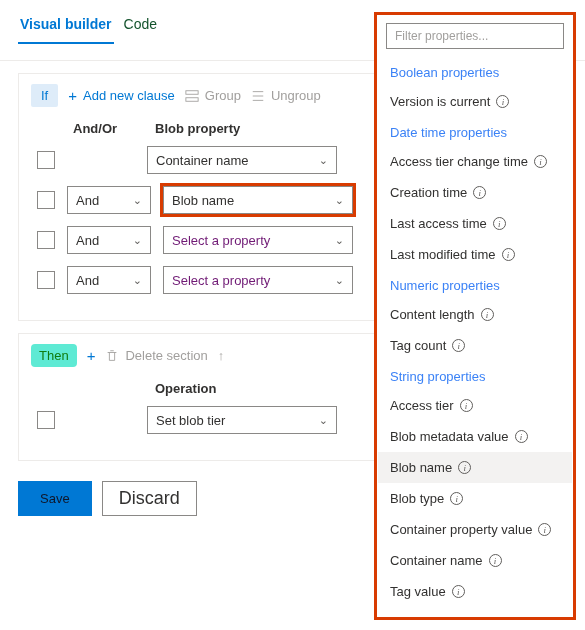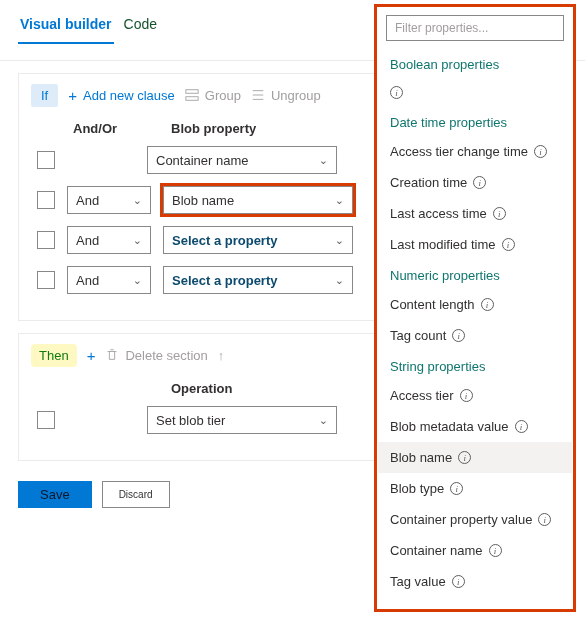--- a/index.html
+++ b/index.html
@@ -3,45 +3,45 @@
   <meta charset="utf-8">
   <style>
     * { box-sizing: border-box; margin: 0; padding: 0; }
     body { font-family: "Segoe UI", Arial, sans-serif; font-size: 13px; color: #323130; background: #fff; width: 585px; height: 630px; position: relative; }
     .tabs { display: flex; gap: 8px; padding: 10px 18px 16px; border-bottom: 1px solid #edebe9; }
     .tab { padding: 6px 2px 10px; cursor: pointer; color: #14532d; font-size: 14px; }
     .tab.active { color: #0078d4; border-bottom: 2px solid #0078d4; font-weight: 600; }
     .section { border: 1px solid #edebe9; margin: 12px 18px 0; padding: 10px 12px 14px; }
     .row-header { display: flex; align-items: center; gap: 10px; }
     .badge-if { background: #deecf9; color: #0078d4; padding: 4px 10px; border-radius: 2px; font-size: 13px; }
-    .badge-then { background: #fef9c3; color: #107c10; padding: 4px 8px; border-radius: 4px; font-size: 13px; }
+    .badge-then { background: #5eead4; color: #107c10; padding: 4px 8px; border-radius: 4px; font-size: 13px; }
     .plus-btn { color: #0078d4; cursor: pointer; display: flex; align-items: center; gap: 6px; font-size: 13px; }
     .plus-btn .plus { font-size: 15px; }
-    .tool-btn { color: #a19f9d; cursor: pointer; display: flex; align-items: flex-start; gap: 6px; font-size: 13px; }
+    .tool-btn { color: #a19f9d; cursor: pointer; display: flex; align-items: center; gap: 6px; font-size: 13px; }
     .icon-sq { width: 14px; height: 14px; }
-    .cols { display: flex; gap: 16px; margin: 14px 0 10px 42px; color: #323130; font-weight: 600; font-size: 13px; }
+    .cols { display: flex; margin: 14px 0 10px 42px; color: #323130; font-weight: 600; font-size: 13px; }
     .col-andor { width: 82px; }
     .col-prop { width: 190px; }
     .grid-row { display: flex; align-items: center; gap: 12px; margin: 8px 0 12px; }
     .cb { width: 18px; height: 18px; border: 1px solid #8a8886; background: #fff; cursor: pointer; margin-left: 6px; }
     .sel { height: 28px; border: 1px solid #8a8886; background: #fff; display: flex; align-items: center; justify-content: space-between; padding: 0 8px; cursor: pointer; font-size: 13px; }
     .sel.andor { width: 84px; }
     .sel.prop { width: 190px; }
-    .placeholder { color: #0c4a6e; font-weight: bold; }
+    .placeholder { color: #701a75; }
     .chev { font-size: 11px; color: #605e5c; }
     .highlight { outline: 3px solid #d83b01; }
     .footer { display: flex; gap: 10px; margin: 20px 18px 0; }
     .btn-primary { background: #0078d4; color: #0f172a; border: none; padding: 6px 22px; cursor: pointer; font-size: 13px; }
-    .btn-secondary { background: #fff; color: #323130; border: 1px solid #8a8886; padding: 6px 16px; cursor: pointer; font-size: 10px; }
+    .btn-secondary { background: #fff; color: #323130; border: 1px solid #8a8886; padding: 6px 16px; cursor: pointer; font-size: 18px; }
     
-    .panel { position: absolute; top: 4px; left: 374px; width: 202px; height: 608px; background: #fff; border: 3px solid #d83b01; padding: 8px 1px 4px; overflow: hidden; }
+    .panel { position: absolute; top: 12px; left: 374px; width: 202px; height: 608px; background: #fff; border: 3px solid #d83b01; padding: 8px 1px 4px; overflow: hidden; }
     .filter-box { margin: 0 8px 8px; }
     .filter-input { width: 100%; height: 26px; border: 1px solid #8a8886; padding: 0 8px; font-size: 12px; font-family: inherit; }
     .filter-input::placeholder { color: #a19f9d; }
-    .cat { color: #0f766e; padding: 8px 12px 6px; font-size: 13px; }
+    .cat { color: #3b82f6; padding: 8px 12px 6px; font-size: 13px; }
     .item { display: flex; align-items: center; gap: 6px; padding: 8px 12px; font-size: 13px; cursor: pointer; color: #323130; }
     .item.sel-item { background: #f3f2f1; }
     .info-icon { width: 13px; height: 13px; border: 1px solid #605e5c; border-radius: 50%; display: inline-flex; align-items: center; justify-content: center; font-size: 9px; color: #605e5c; flex-shrink: 0; font-style: italic; font-family: serif; }
     .arrow-up { color: #a19f9d; font-size: 13px; }
   </style>
 </head>
 <body>
 
 <div class="tabs">
   <div class="tab active">Visual builder</div>
@@ -155,20 +155,21 @@
   <button class="btn-secondary">Discard</button>
 </div>
 
 <div class="panel">
   <div class="filter-box">
     <input class="filter-input" placeholder="Filter properties..." style="">
   </div>
   <div id="panel-body">
       <div class="cat">Boolean properties</div>
       <div class="item">
+        <span>Version is current</span>
         <span class="info-icon">i</span>
       </div>
       <div class="cat">Date time properties</div>
       <div class="item">
         <span>Access tier change time</span>
         <span class="info-icon">i</span>
       </div>
       <div class="item">
         <span>Creation time</span>
         <span class="info-icon">i</span>

